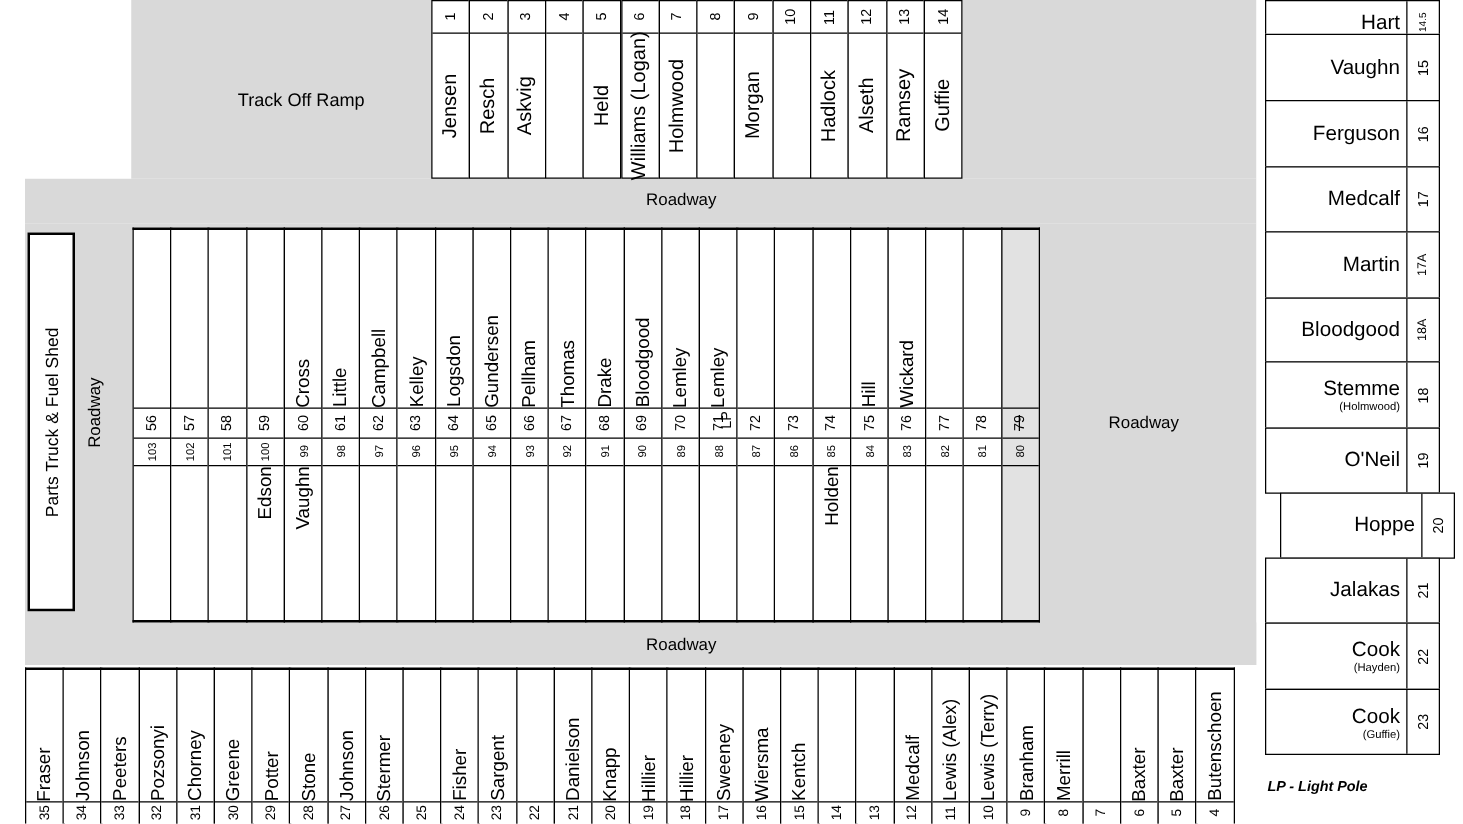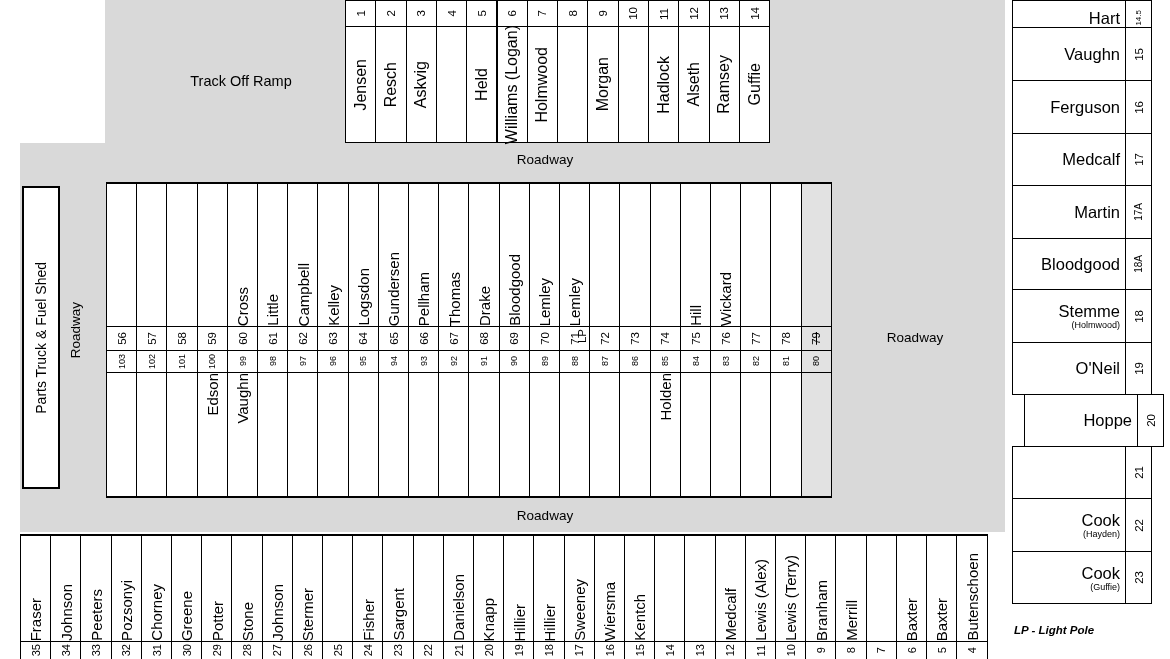--- a/index.html
+++ b/index.html
@@ -319,20 +319,23 @@
       </div>
       <div class="rrow" style="top: 394px; height: 53px; margin-left: 12px;">
         <div class="rname">
           <div class="n1">Hoppe</div>
         </div>
         <div class="rnum ctr">
           <span class="vtext" style="font-size: 11.5px;">20</span>
         </div>
       </div>
       <div class="rrow" style="top: 446px; height: 53px;">
+        <div class="rname">
+          <div class="n1">Jalakas</div>
+        </div>
         <div class="rnum ctr">
           <span class="vtext" style="font-size: 11.5px;">21</span>
         </div>
       </div>
       <div class="rrow" style="top: 498px; height: 54px;">
         <div class="rname">
           <div class="n1">Cook</div>
           <div class="n2">(Hayden)</div>
         </div>
         <div class="rnum ctr">

